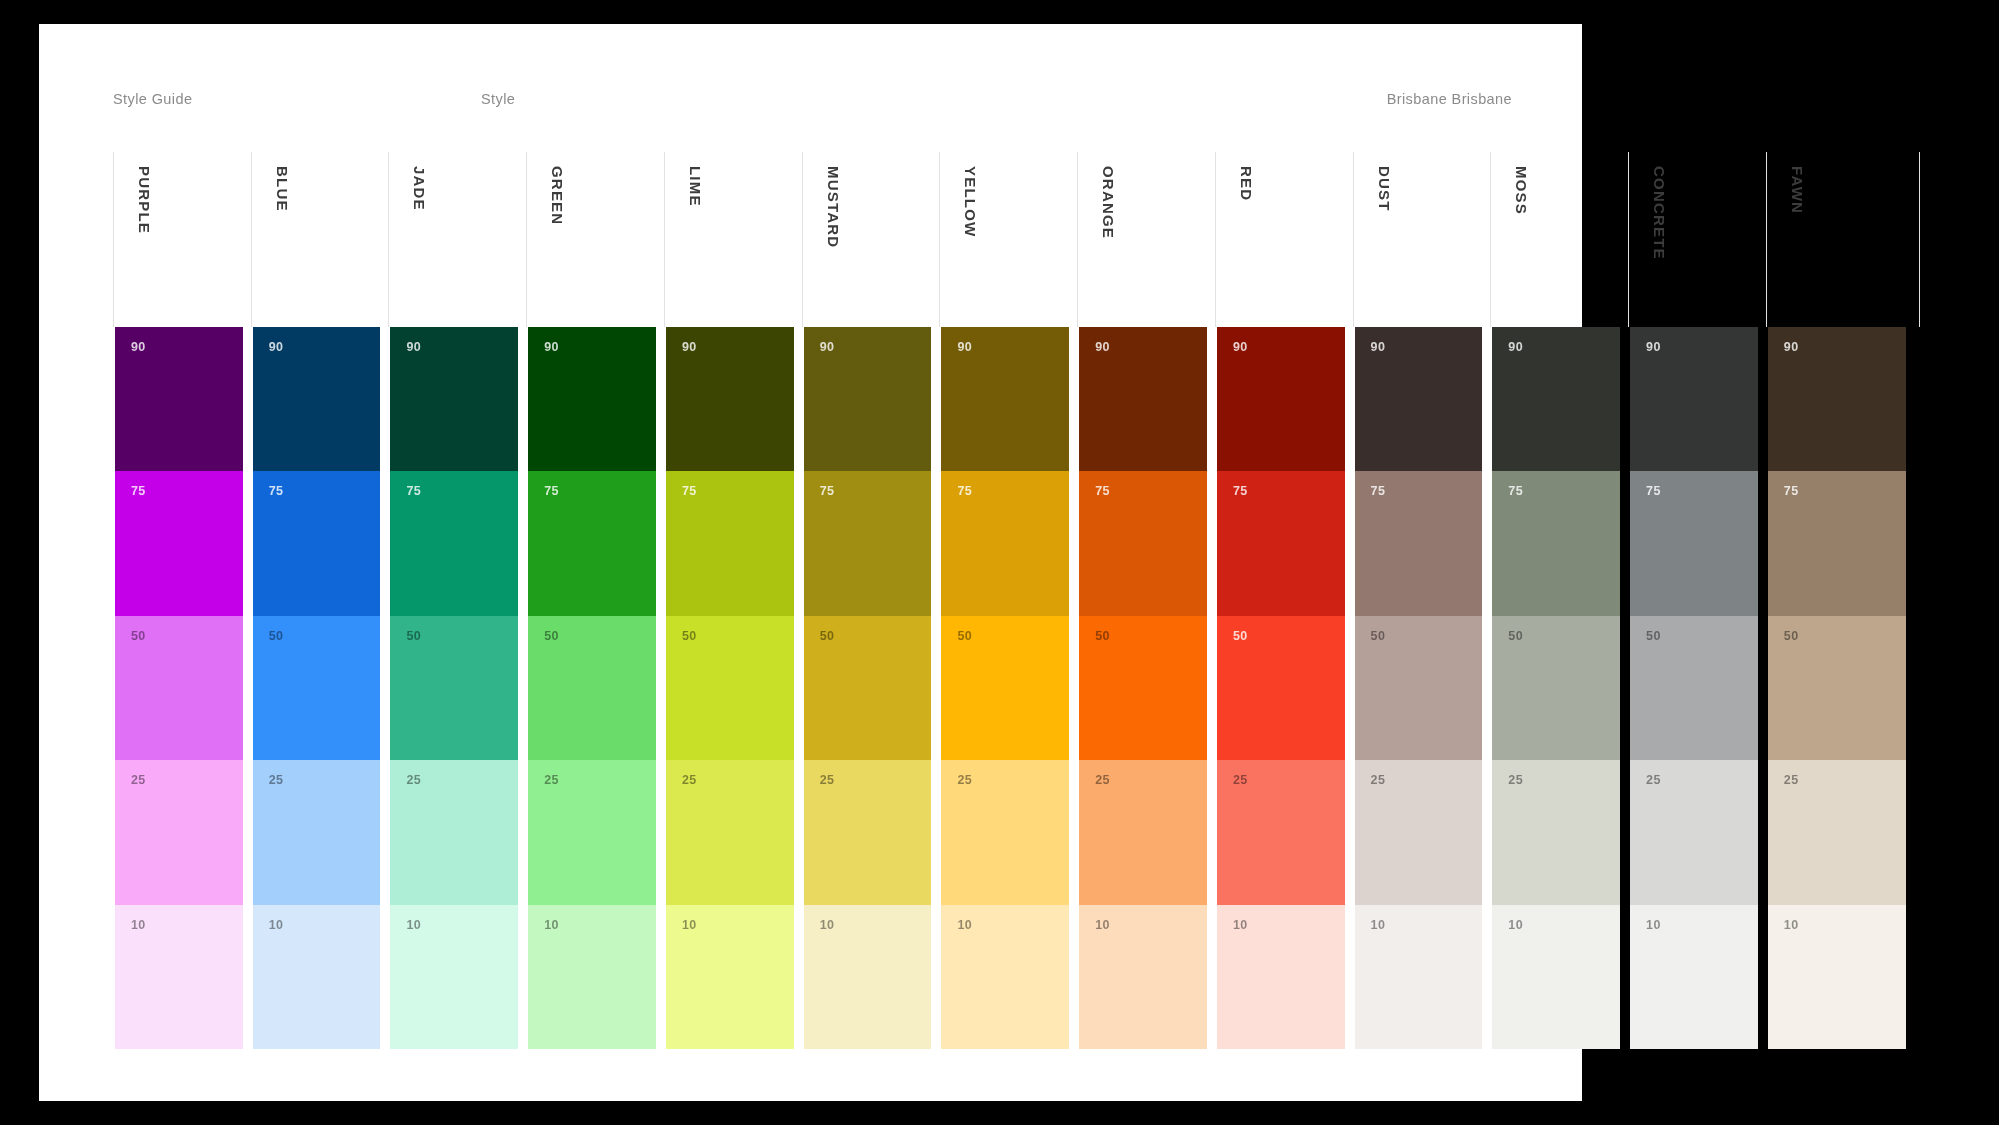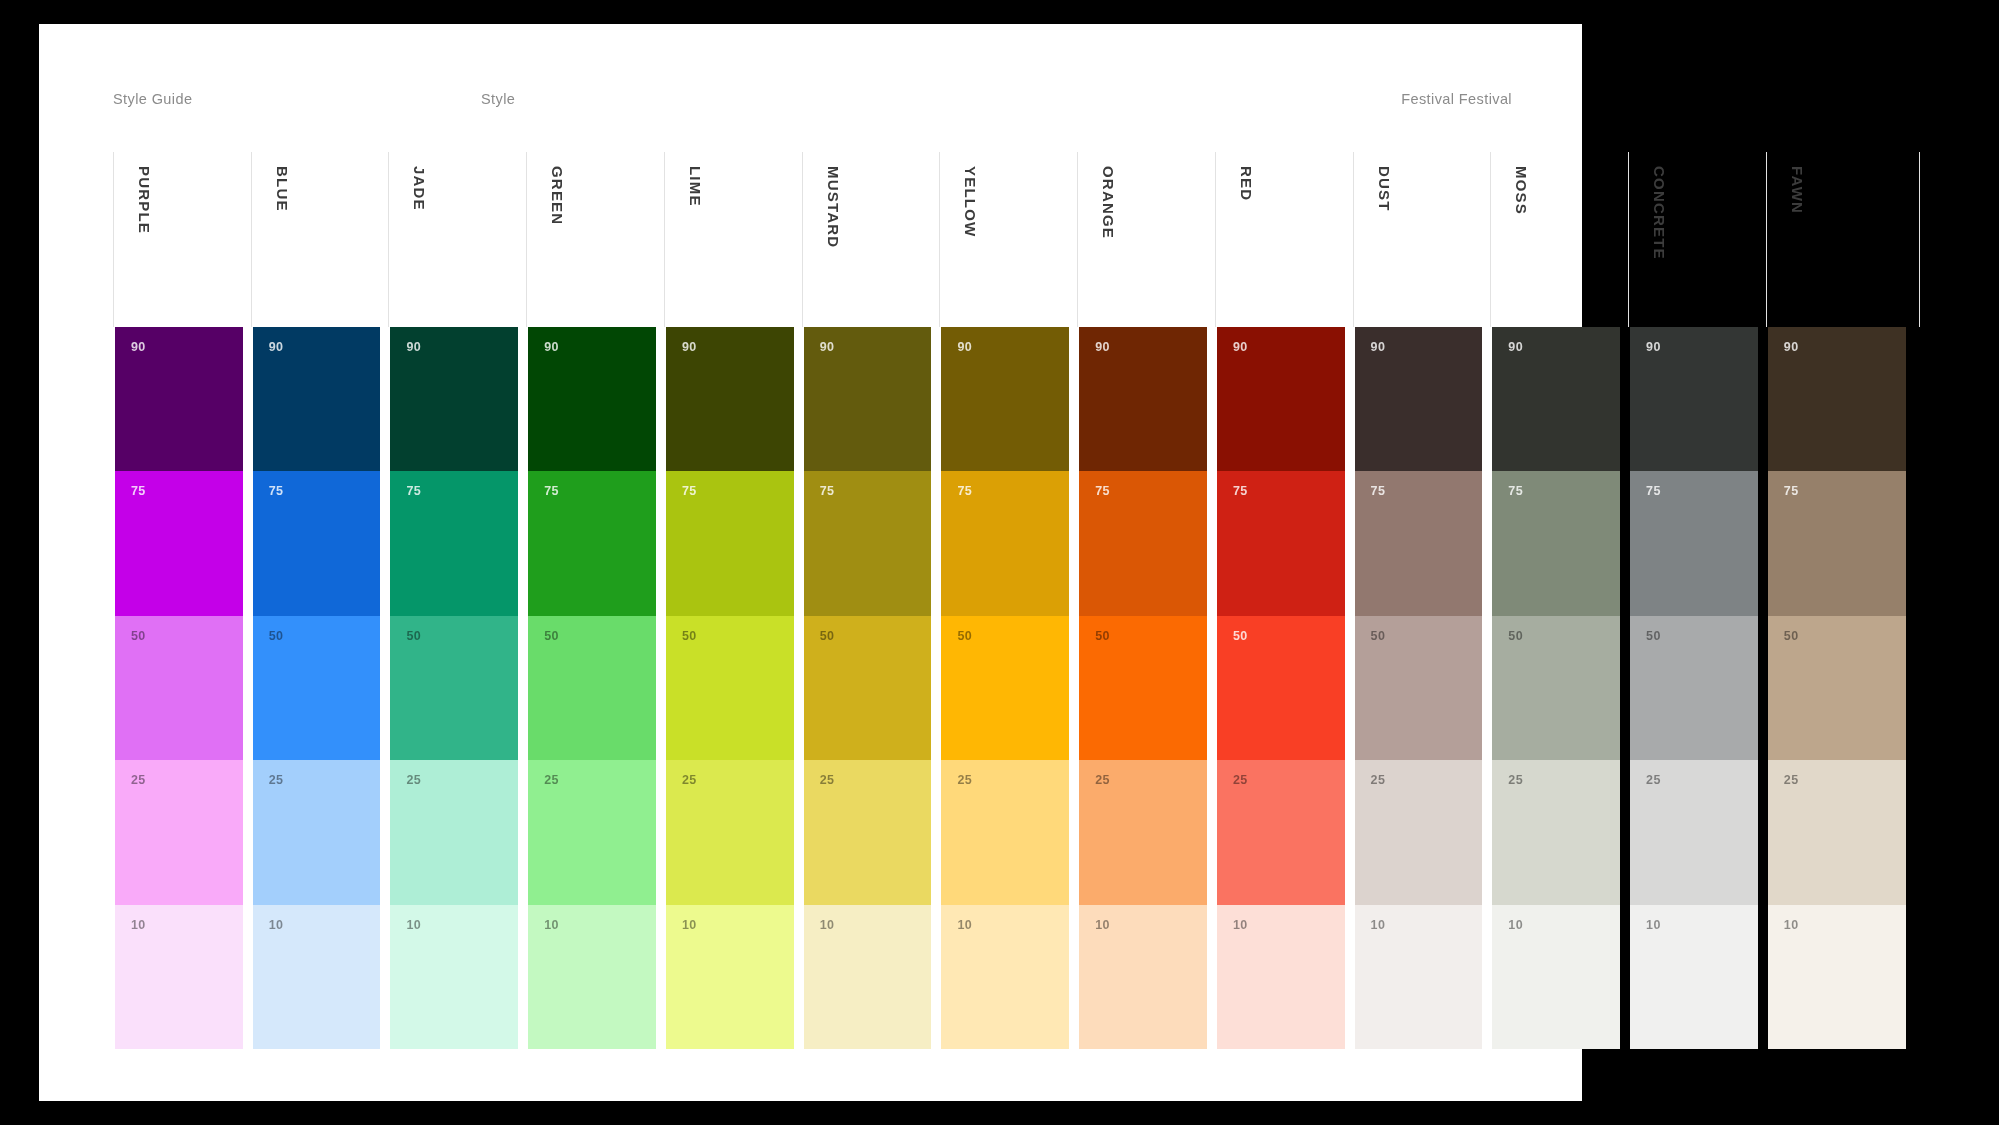--- a/index.html
+++ b/index.html
@@ -132,21 +132,21 @@
 </style>
 </head>
 <body>
 
 <div class="frame">
   <div class="page">
 
     <div class="header">
       <div class="hdr-text hdr-style-guide">Style Guide</div>
       <div class="hdr-text hdr-section">Style</div>
-      <div class="hdr-text hdr-brand">Festival Festival</div>
+      <div class="hdr-text hdr-brand">Brisbane Brisbane</div>
     </div>
 
     <div class="grid">
         <div class="column">
           <div class="col-head">
             <div class="col-name">PURPLE</div>
           </div>
           <div class="swatches">
             <div class="swatch" style="background: rgb(86, 0, 102);">
               <span class="tone on-dark">90</span>

